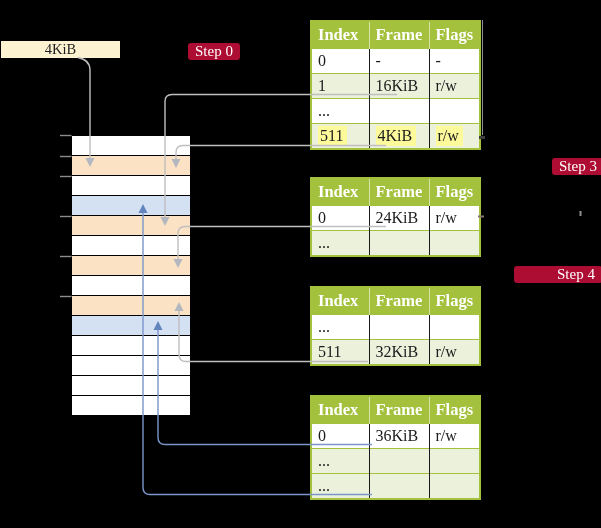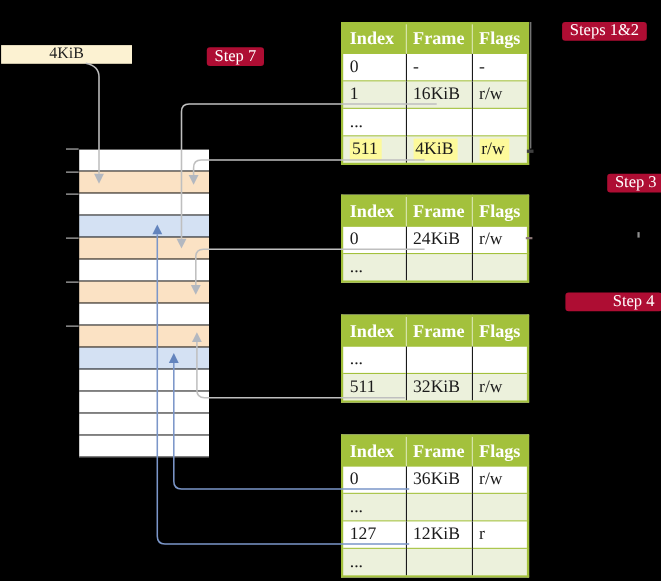--- a/index.html
+++ b/index.html
@@ -52,22 +52,21 @@
   .bracket-foot{stroke:#3f3f3f;stroke-width:3;}
   .mini-tick{stroke:#8a7575;stroke-width:2;}
 </style>
 </head>
 <body>
 
 <div id="stage">
 
   <div class="frame-label">4KiB</div>
 
-  <div class="badge" style="left:188px;top:43px;">Step 7</div>
-  <div class="badge" style="left:511px;top:20px;">Steps 1&amp;2</div>
+  <div class="badge" style="left:188px;top:43px;">Step 0</div>
   <div class="badge" style="left:552px;top:158px;">Step 3</div>
   <div class="badge" style="left:514px;top:266px;padding-left:43px;">Step 4</div>
 
   <div class="mem">
       <div class="mem-row row-white"></div>
       <div class="mem-row row-orange"></div>
       <div class="mem-row row-white"></div>
       <div class="mem-row row-blue"></div>
       <div class="mem-row row-orange"></div>
       <div class="mem-row row-white"></div>
@@ -188,25 +187,20 @@
     <tbody>
       <tr>
         <td>0</td>
         <td>36KiB</td>
         <td>r/w</td>
       </tr>
       <tr class="shade">
         <td>...</td>
         <td></td>
         <td></td>
-      </tr>
-      <tr>
-        <td>127</td>
-        <td>12KiB</td>
-        <td>r</td>
       </tr>
       <tr class="shade">
         <td>...</td>
         <td></td>
         <td></td>
       </tr>
     </tbody>
   </table>
 
   <svg id="wires" width="601" height="528" viewBox="0 0 601 528">

